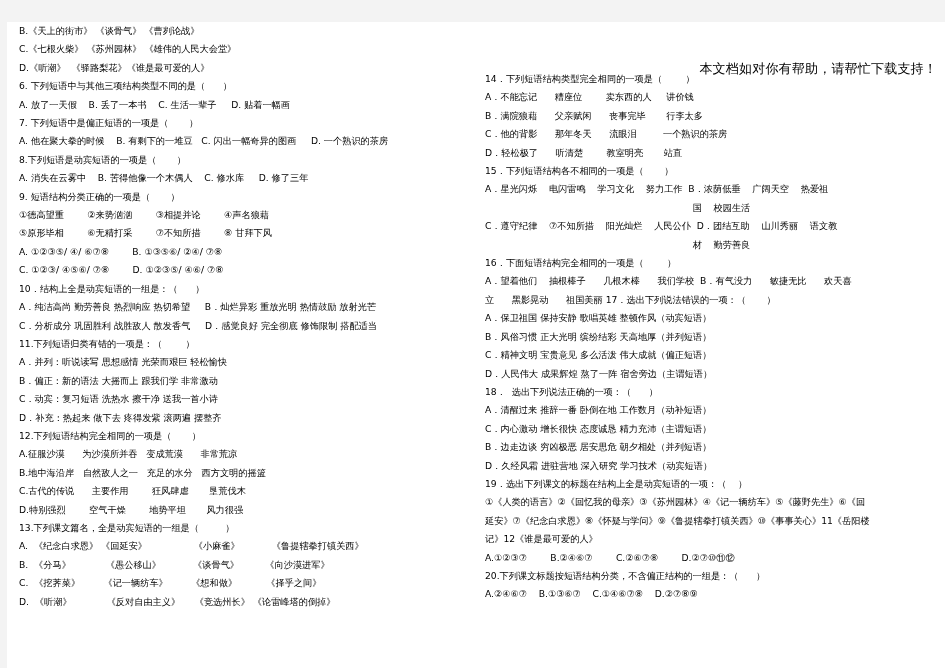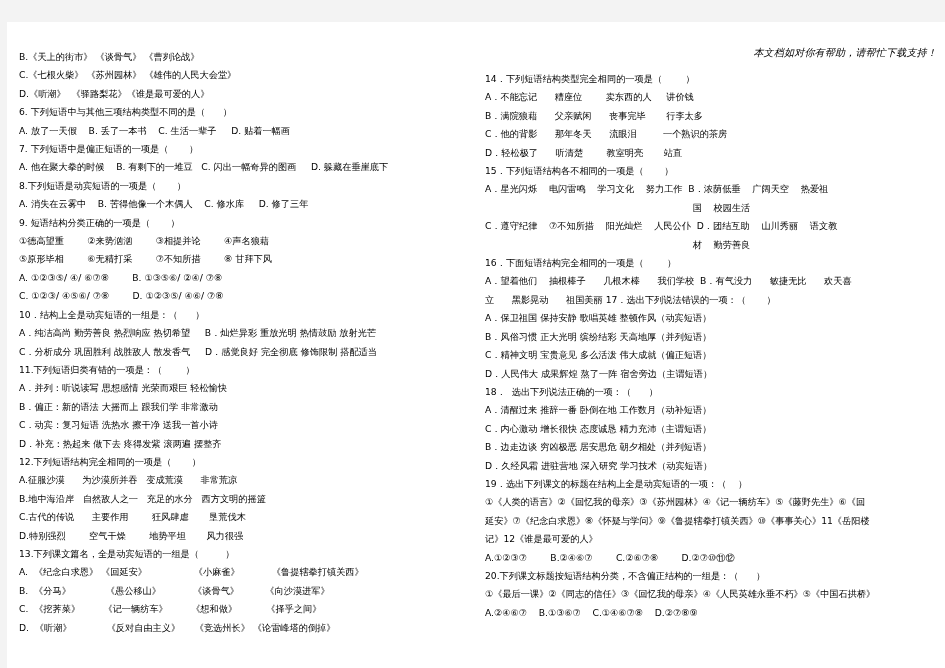--- a/index.html
+++ b/index.html
@@ -18,37 +18,36 @@
     left: 7px;
     top: 22px;
     width: 938px;
     height: 646px;
     background: #ffffff;
     box-sizing: border-box;
   }
   .header-note {
     position: absolute;
     right: 8px;
-    top: 24px;
-    font-size: 10px;
+    top: 38px;
+    font-size: 13px;
     color: #000;
     letter-spacing: 0.2px;
     white-space: nowrap;
-    font-style: italic;
   }
   .columns {
     position: absolute;
     left: 0;
     top: 0;
     width: 938px;
     height: 646px;
   }
   .col {
     position: absolute;
-    top: 26px;
+    top: 0;
     width: 455px;
     font-size: 9.2px;
     line-height: 18.4px;
     color: #000;
   }
   .col-left { left: 12px; }
   .col-right { left: 478px; top: 48px; }
 
   .line {
     white-space: pre-wrap;
@@ -69,21 +68,21 @@
 
   <div class="columns">
 
     <div class="col col-left">
       <div class="line">B.《天上的街市》 《谈骨气》 《曹刿论战》</div>
       <div class="line">C.《七根火柴》 《苏州园林》 《雄伟的人民大会堂》</div>
       <div class="line">D.《听潮》  《驿路梨花》《谁是最可爱的人》</div>
       <div class="line q">6. 下列短语中与其他三项结构类型不同的是（      ）</div>
       <div class="line opt">A. 放了一天假    B. 丢了一本书    C. 生活一辈子     D. 贴着一幅画</div>
       <div class="line q">7. 下列短语中是偏正短语的一项是（       ）</div>
-      <div class="line opt">A. 他在聚大拳的时候    B. 有剩下的一堆豆   C. 闪出一幅奇异的图画     D. 躲藏在垂崖底下</div>
+      <div class="line opt">A. 他在聚大拳的时候    B. 有剩下的一堆豆   C. 闪出一幅奇异的图画     D. 一个熟识的茶房</div>
       <div class="line q">8.下列短语是动宾短语的一项是（       ）</div>
       <div class="line opt">A. 消失在云雾中    B. 苦得他像一个木偶人    C. 修水库     D. 修了三年</div>
       <div class="line q">9. 短语结构分类正确的一项是（       ）</div>
       <div class="line opt">①德高望重        ②来势汹汹        ③相提并论        ④声名狼藉</div>
       <div class="line opt">⑤原形毕相        ⑥无精打采        ⑦不知所措        ⑧ 甘拜下风</div>
       <div class="line opt">A. ①②③⑤/ ④/ ⑥⑦⑧        B. ①③⑤⑥/ ②④/ ⑦⑧</div>
       <div class="line opt">C. ①②③/ ④⑤⑥/ ⑦⑧        D. ①②③⑤/ ④⑥/ ⑦⑧</div>
       <div class="line q">10．结构上全是动宾短语的一组是：（      ）</div>
       <div class="line opt">A．纯洁高尚 勤劳善良 热烈响应 热切希望     B．灿烂异彩 重放光明 热情鼓励 放射光芒</div>
       <div class="line opt">C．分析成分 巩固胜利 战胜敌人 散发香气     D．感觉良好 完全彻底 修饰限制 搭配适当</div>
@@ -126,18 +125,17 @@
       <div class="line opt">A．清醒过来 推辞一番 卧倒在地 工作数月（动补短语）</div>
       <div class="line opt">C．内心激动 增长很快 态度诚恳 精力充沛（主谓短语）</div>
       <div class="line opt">B．边走边谈 穷凶极恶 居安思危 朝夕相处（并列短语）</div>
       <div class="line opt">D．久经风霜 进驻营地 深入研究 学习技术（动宾短语）</div>
       <div class="line q">19．选出下列课文的标题在结构上全是动宾短语的一项：（    ）</div>
       <div class="line opt">①《人类的语言》②《回忆我的母亲》③《苏州园林》④《记一辆纺车》⑤《藤野先生》⑥《回</div>
       <div class="line opt">延安》⑦《纪念白求恩》⑧《怀疑与学问》⑨《鲁提辖拳打镇关西》⑩《事事关心》11《岳阳楼</div>
       <div class="line opt">记》12《谁是最可爱的人》</div>
       <div class="line opt">A.①②③⑦        B.②④⑥⑦        C.②⑥⑦⑧        D.②⑦⑩⑪⑫</div>
       <div class="line q">20.下列课文标题按短语结构分类，不含偏正结构的一组是：（      ）</div>
-      <div class="line opt">①《最后一课》②《同志的信任》③《回忆我的母亲》④《人民英雄永垂不朽》⑤《中国石拱桥》</div>
       <div class="line opt">A.②④⑥⑦    B.①③⑥⑦    C.①④⑥⑦⑧    D.②⑦⑧⑨</div>
     </div>
 
   </div>
 </div>
 
 </body></html>

